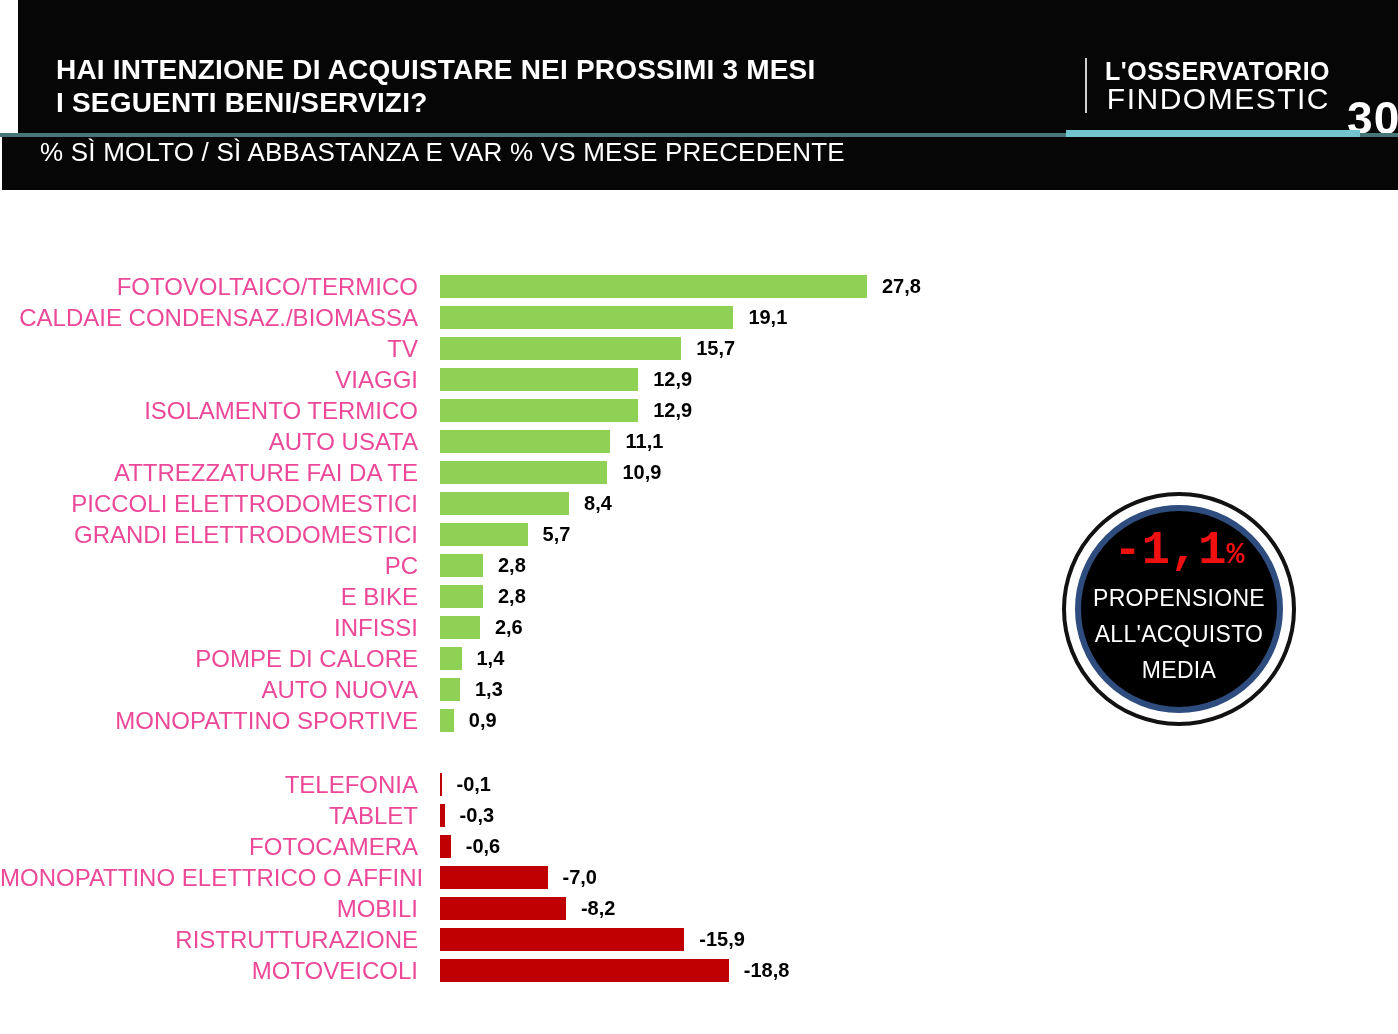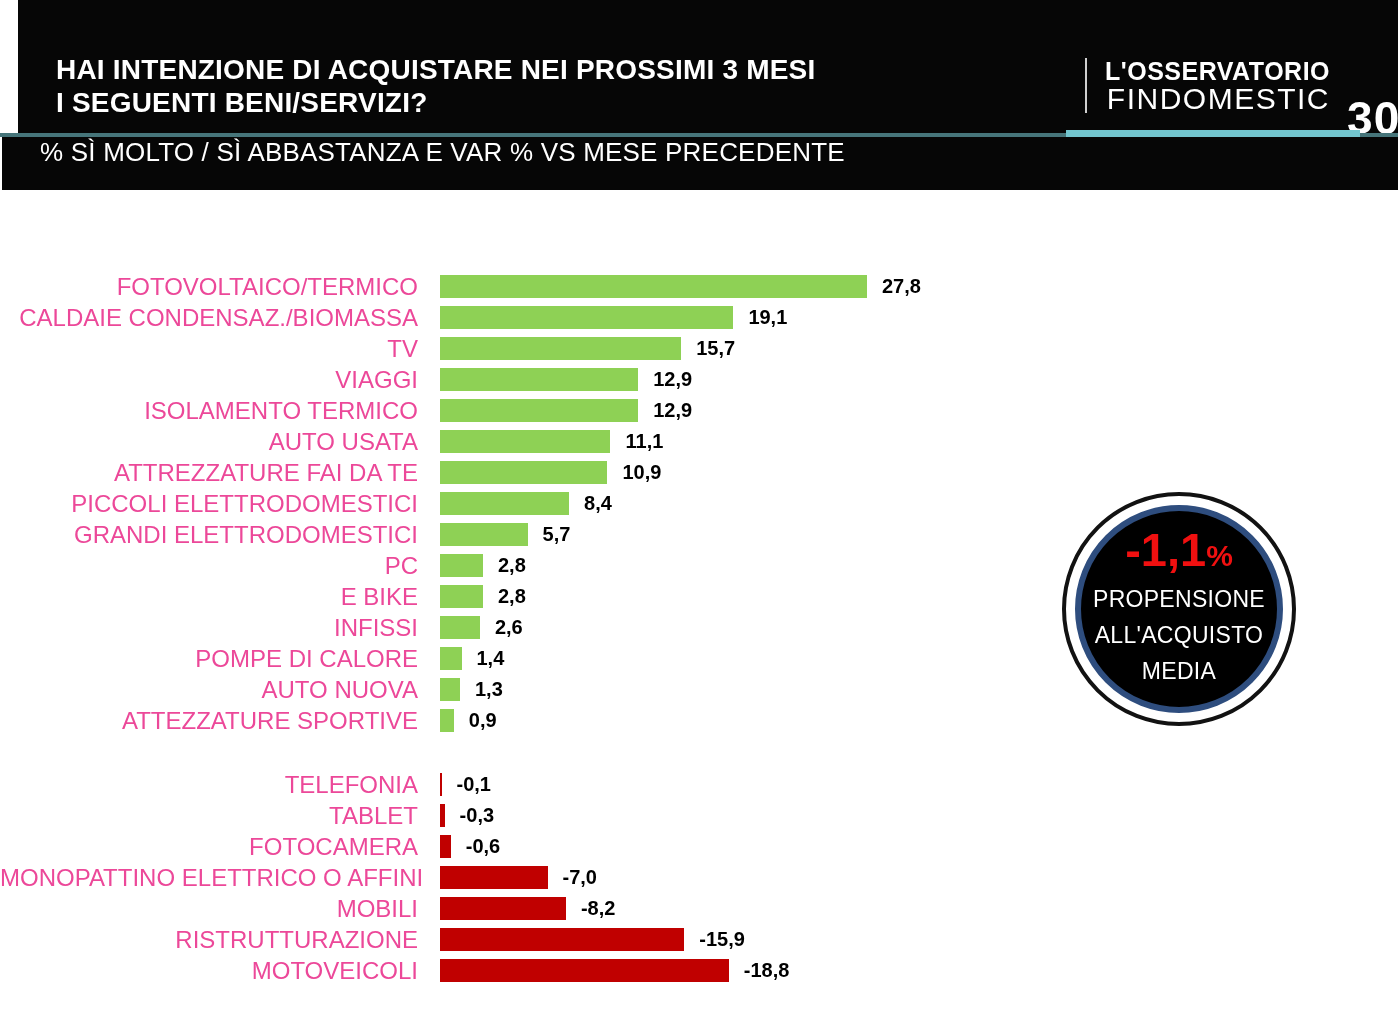--- a/index.html
+++ b/index.html
@@ -156,21 +156,21 @@
         <div class="chart-label">POMPE DI CALORE</div>
         <div class="chart-bar" style="background: rgb(142, 209, 85); width: 21.504px;"></div>
         <div class="chart-value">1,4</div>
       </div>
       <div class="chart-row">
         <div class="chart-label">AUTO NUOVA</div>
         <div class="chart-bar" style="background: rgb(142, 209, 85); width: 19.968px;"></div>
         <div class="chart-value">1,3</div>
       </div>
       <div class="chart-row">
-        <div class="chart-label">ATTEZZATURE SPORTIVE</div>
+        <div class="chart-label">MONOPATTINO SPORTIVE</div>
         <div class="chart-bar" style="background: rgb(142, 209, 85); width: 13.824px;"></div>
         <div class="chart-value">0,9</div>
       </div>
     </div>
   <div id="neg-group" class="neg-group">
       <div class="chart-row">
         <div class="chart-label">TELEFONIA</div>
         <div class="chart-bar" style="background: rgb(192, 0, 0); width: 1.536px;"></div>
         <div class="chart-value">-0,1</div>
       </div>
@@ -202,20 +202,20 @@
       <div class="chart-row">
         <div class="chart-label">MOTOVEICOLI</div>
         <div class="chart-bar" style="background: rgb(192, 0, 0); width: 288.768px;"></div>
         <div class="chart-value">-18,8</div>
       </div>
     </div>
 </div>
 
 <div class="badge">
   <div class="badge-inner">
-    <div class="badge-value" style="color: rgb(240, 16, 16);"><span>-1,1</span><span class="badge-percent">%</span></div>
+    <div class="badge-value" style="color: rgb(240, 16, 16); font-family: Liberation Mono, monospace;"><span>-1,1</span><span class="badge-percent">%</span></div>
     <div class="badge-label">
       <div>PROPENSIONE</div>
       <div>ALL'ACQUISTO</div>
       <div>MEDIA</div>
     </div>
   </div>
 </div>
 
 </body></html>

